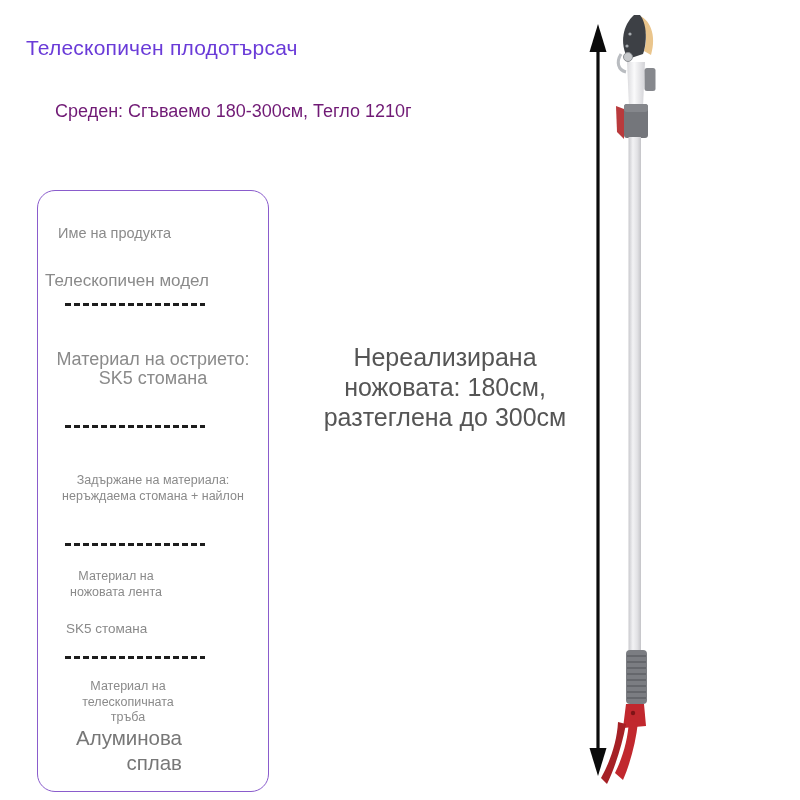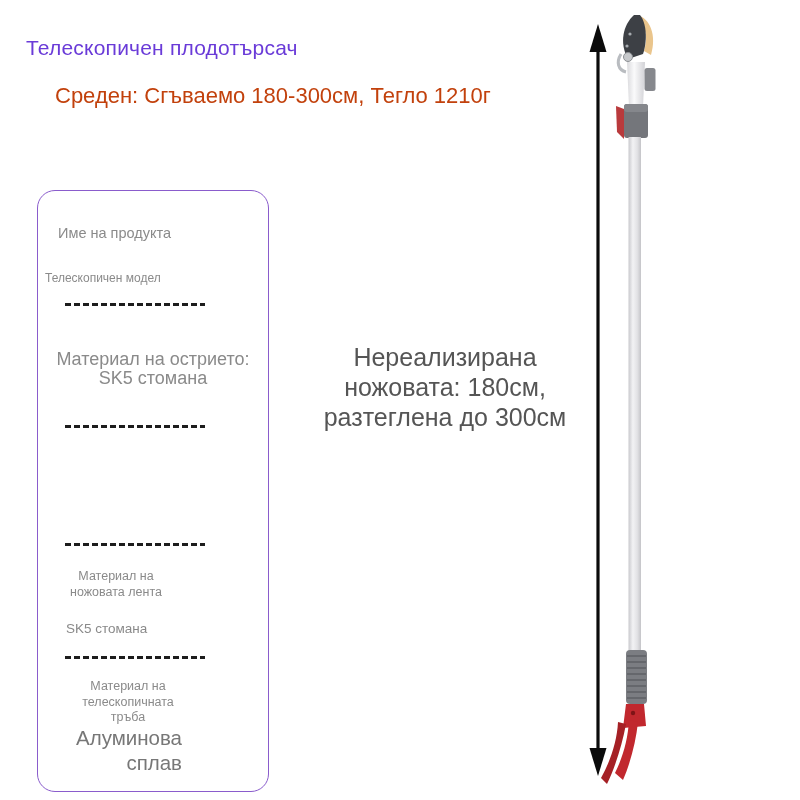--- a/index.html
+++ b/index.html
@@ -14,42 +14,42 @@
 
   .page-title {
     left: 26px; top: 36px;
     font-size: 21px;
     color: #6a3bd8;
     font-weight: 400;
     letter-spacing: 0.2px;
     white-space: nowrap;
   }
   .subtitle {
-    left: 55px; top: 83px;
-    font-size: 22px;
-    color: #c2410c;
+    left: 55px; top: 101px;
+    font-size: 18px;
+    color: #701a75;
     white-space: nowrap;
   }
 
   .spec-box {
     left: 37px; top: 190px;
     width: 232px; height: 602px;
     border: 1.5px solid #8a5ccc;
     border-radius: 18px;
     box-sizing: border-box;
     background: #ffffff;
     text-decoration: underline;
   }
   .spec-item {
     position: absolute;
     color: #8a8a8a;
     white-space: pre-line;
   }
   .si-1 { left: 20px; top: 34px;  font-size: 14.5px; }
-  .si-2 { left: 7px;  top: 80px;  font-size: 12px; }
+  .si-2 { left: 7px;  top: 80px;  font-size: 17px; }
   .si-3 { left: 0; width: 100%; top: 159px; font-size: 18px; line-height: 19px; text-align: center; }
   .si-4 { left: 0; width: 100%; top: 281px; font-size: 12.5px; line-height: 16px; text-align: center; }
   .si-5 { left: 8px; width: 140px; top: 378px; font-size: 12.5px; line-height: 15.5px; text-align: center; }
   .si-6 { left: 28px; top: 430px; font-size: 13.5px; }
   .si-7 { left: 20px; width: 140px; top: 488px; font-size: 12.5px; line-height: 15.5px; text-align: center; }
   .si-8 { left: 14px; width: 130px; top: 534px; font-size: 20.5px; line-height: 25px; color: #777777; text-align: right; }
 
   .dash {
     position: absolute;
     left: 27px; width: 140px; height: 3px;
@@ -81,20 +81,22 @@
 <div class="abs page-title">Телескопичен плодотърсач</div>
 <div class="abs subtitle">Среден: Сгъваемо 180-300см, Тегло 1210г</div>
 
 <div class="abs spec-box">
   <div class="spec-item si-1">Име на продукта</div>
   <div class="spec-item si-2">Телескопичен модел</div>
   <div class="dash d-1"></div>
   <div class="spec-item si-3">Материал на острието:
 SK5 стомана</div>
   <div class="dash d-2"></div>
+  <div class="spec-item si-4">Задържане на материала:
+неръждаема стомана + найлон</div>
   <div class="dash d-3"></div>
   <div class="spec-item si-5">Материал на
 ножовата лента</div>
   <div class="spec-item si-6">SK5 стомана</div>
   <div class="dash d-4"></div>
   <div class="spec-item si-7">Материал на
 телескопичната
 тръба</div>
   <div class="spec-item si-8">Алуминова
 сплав</div>

